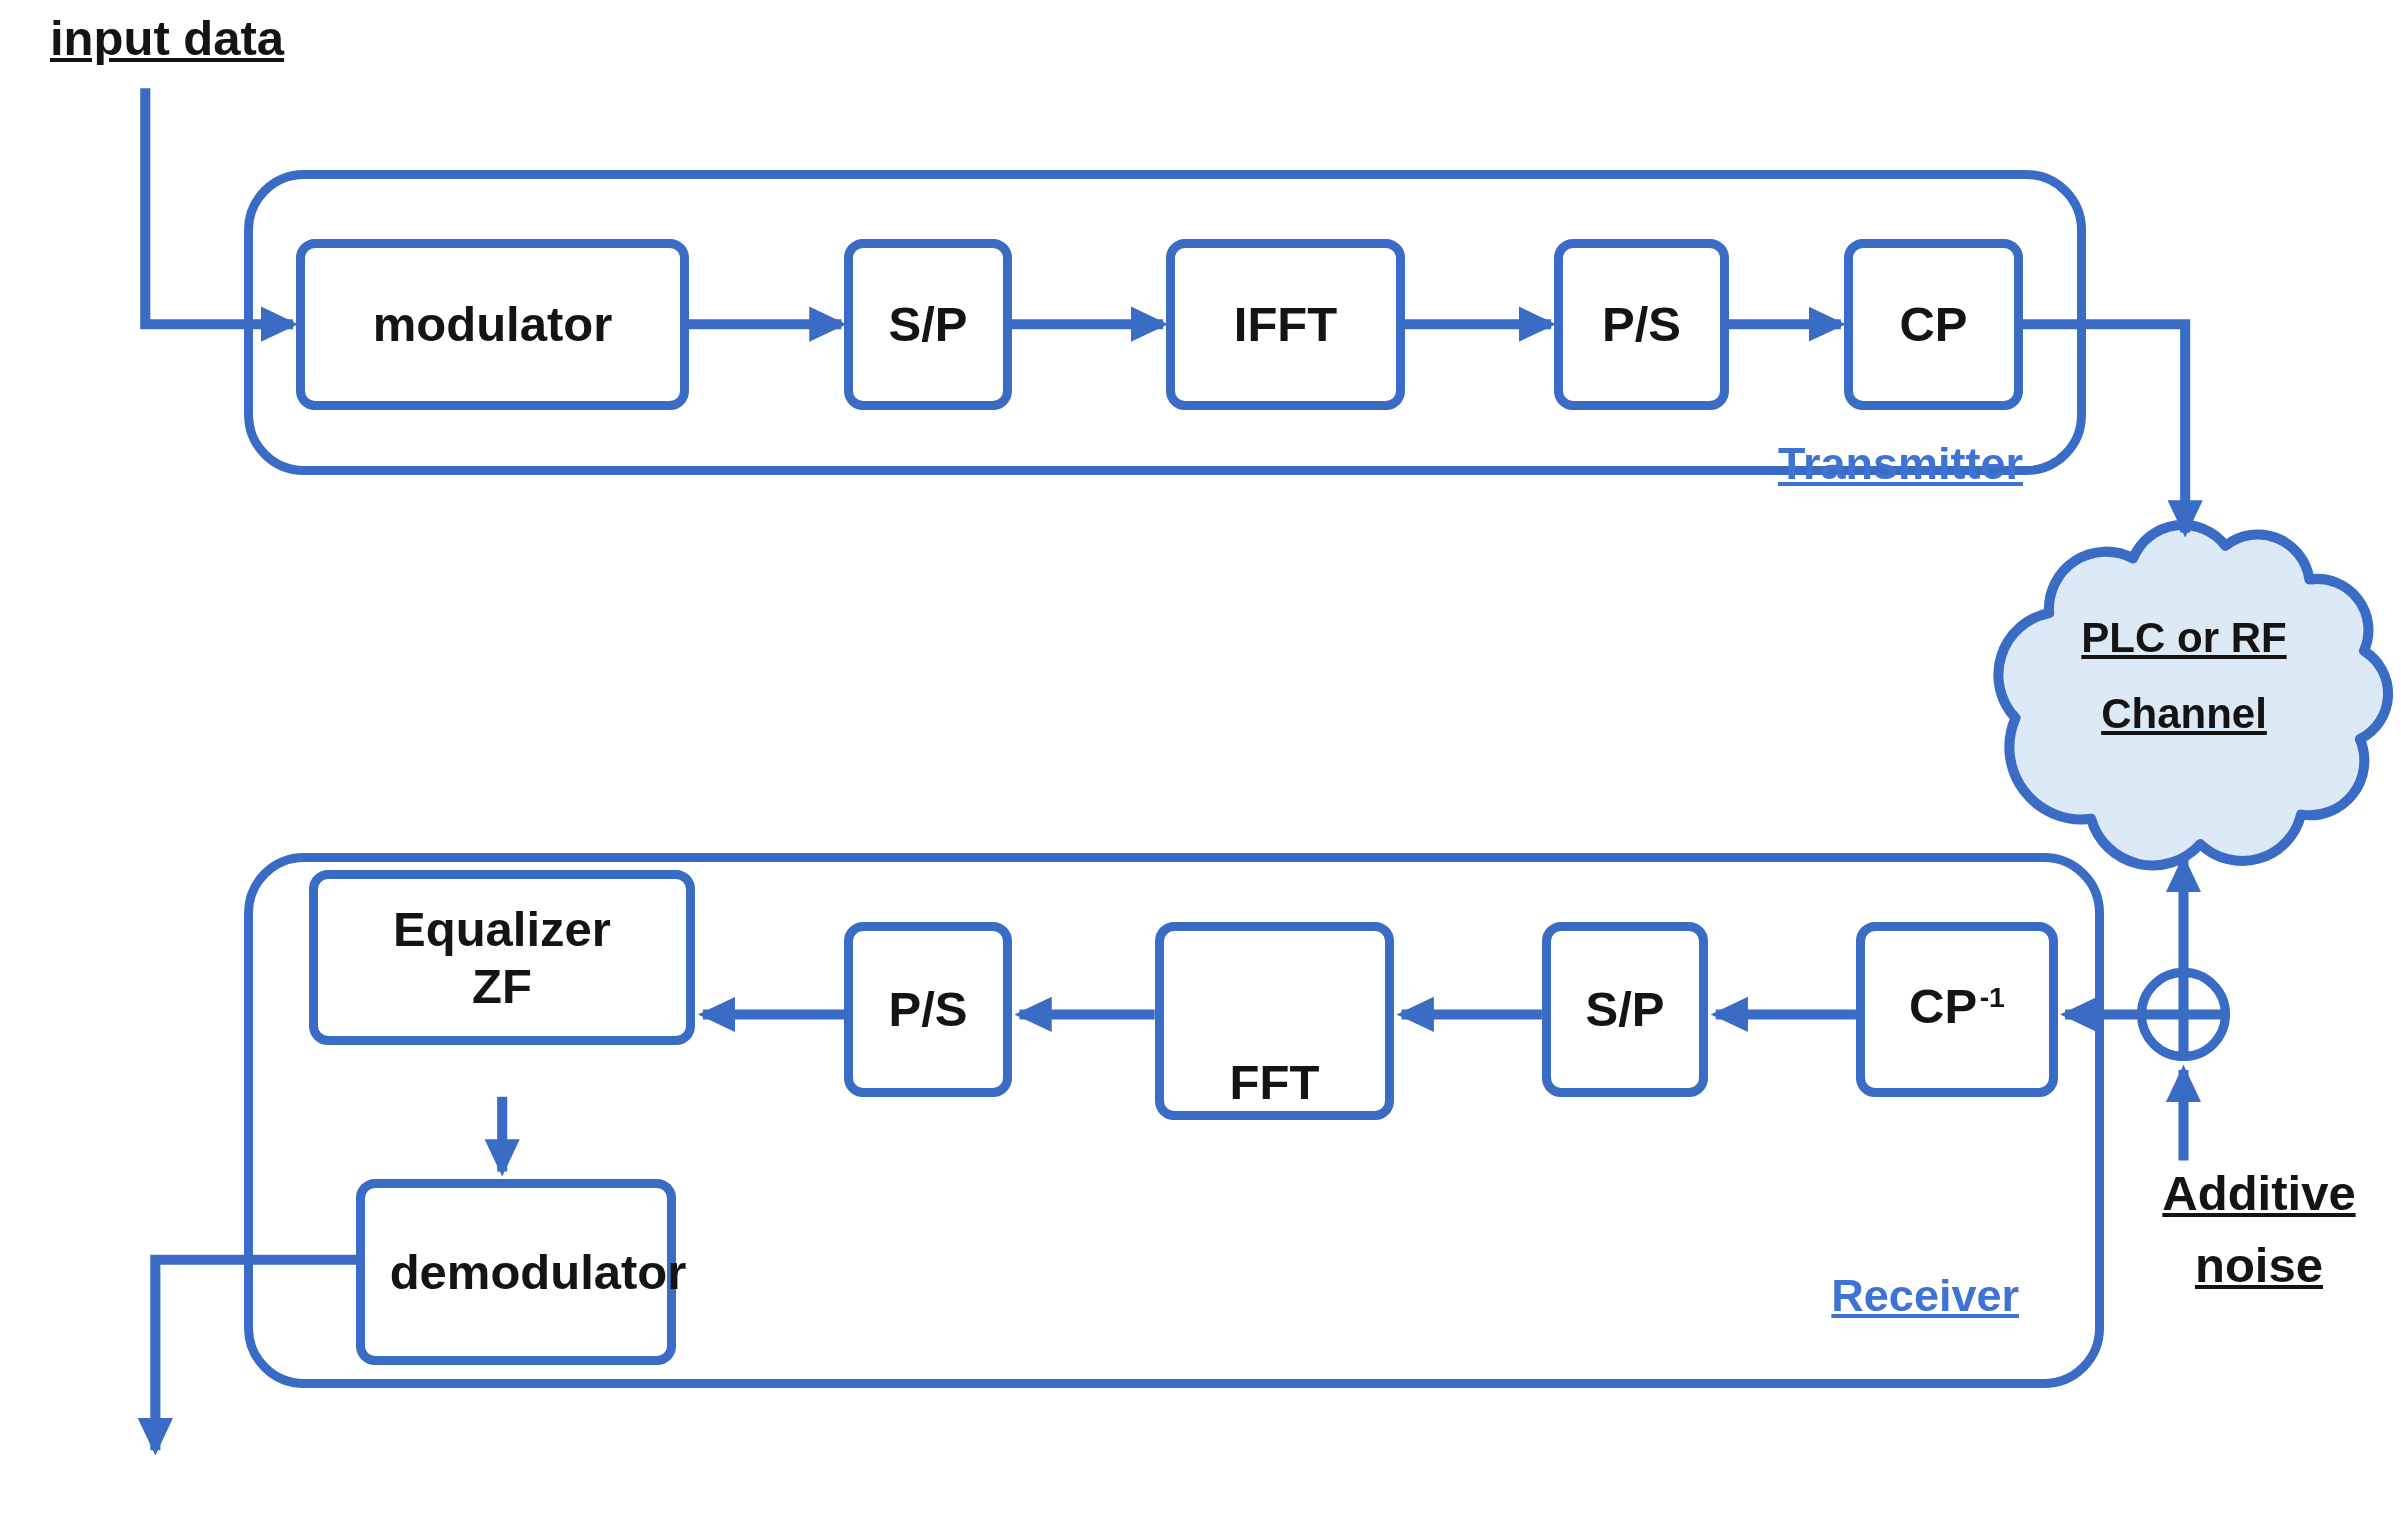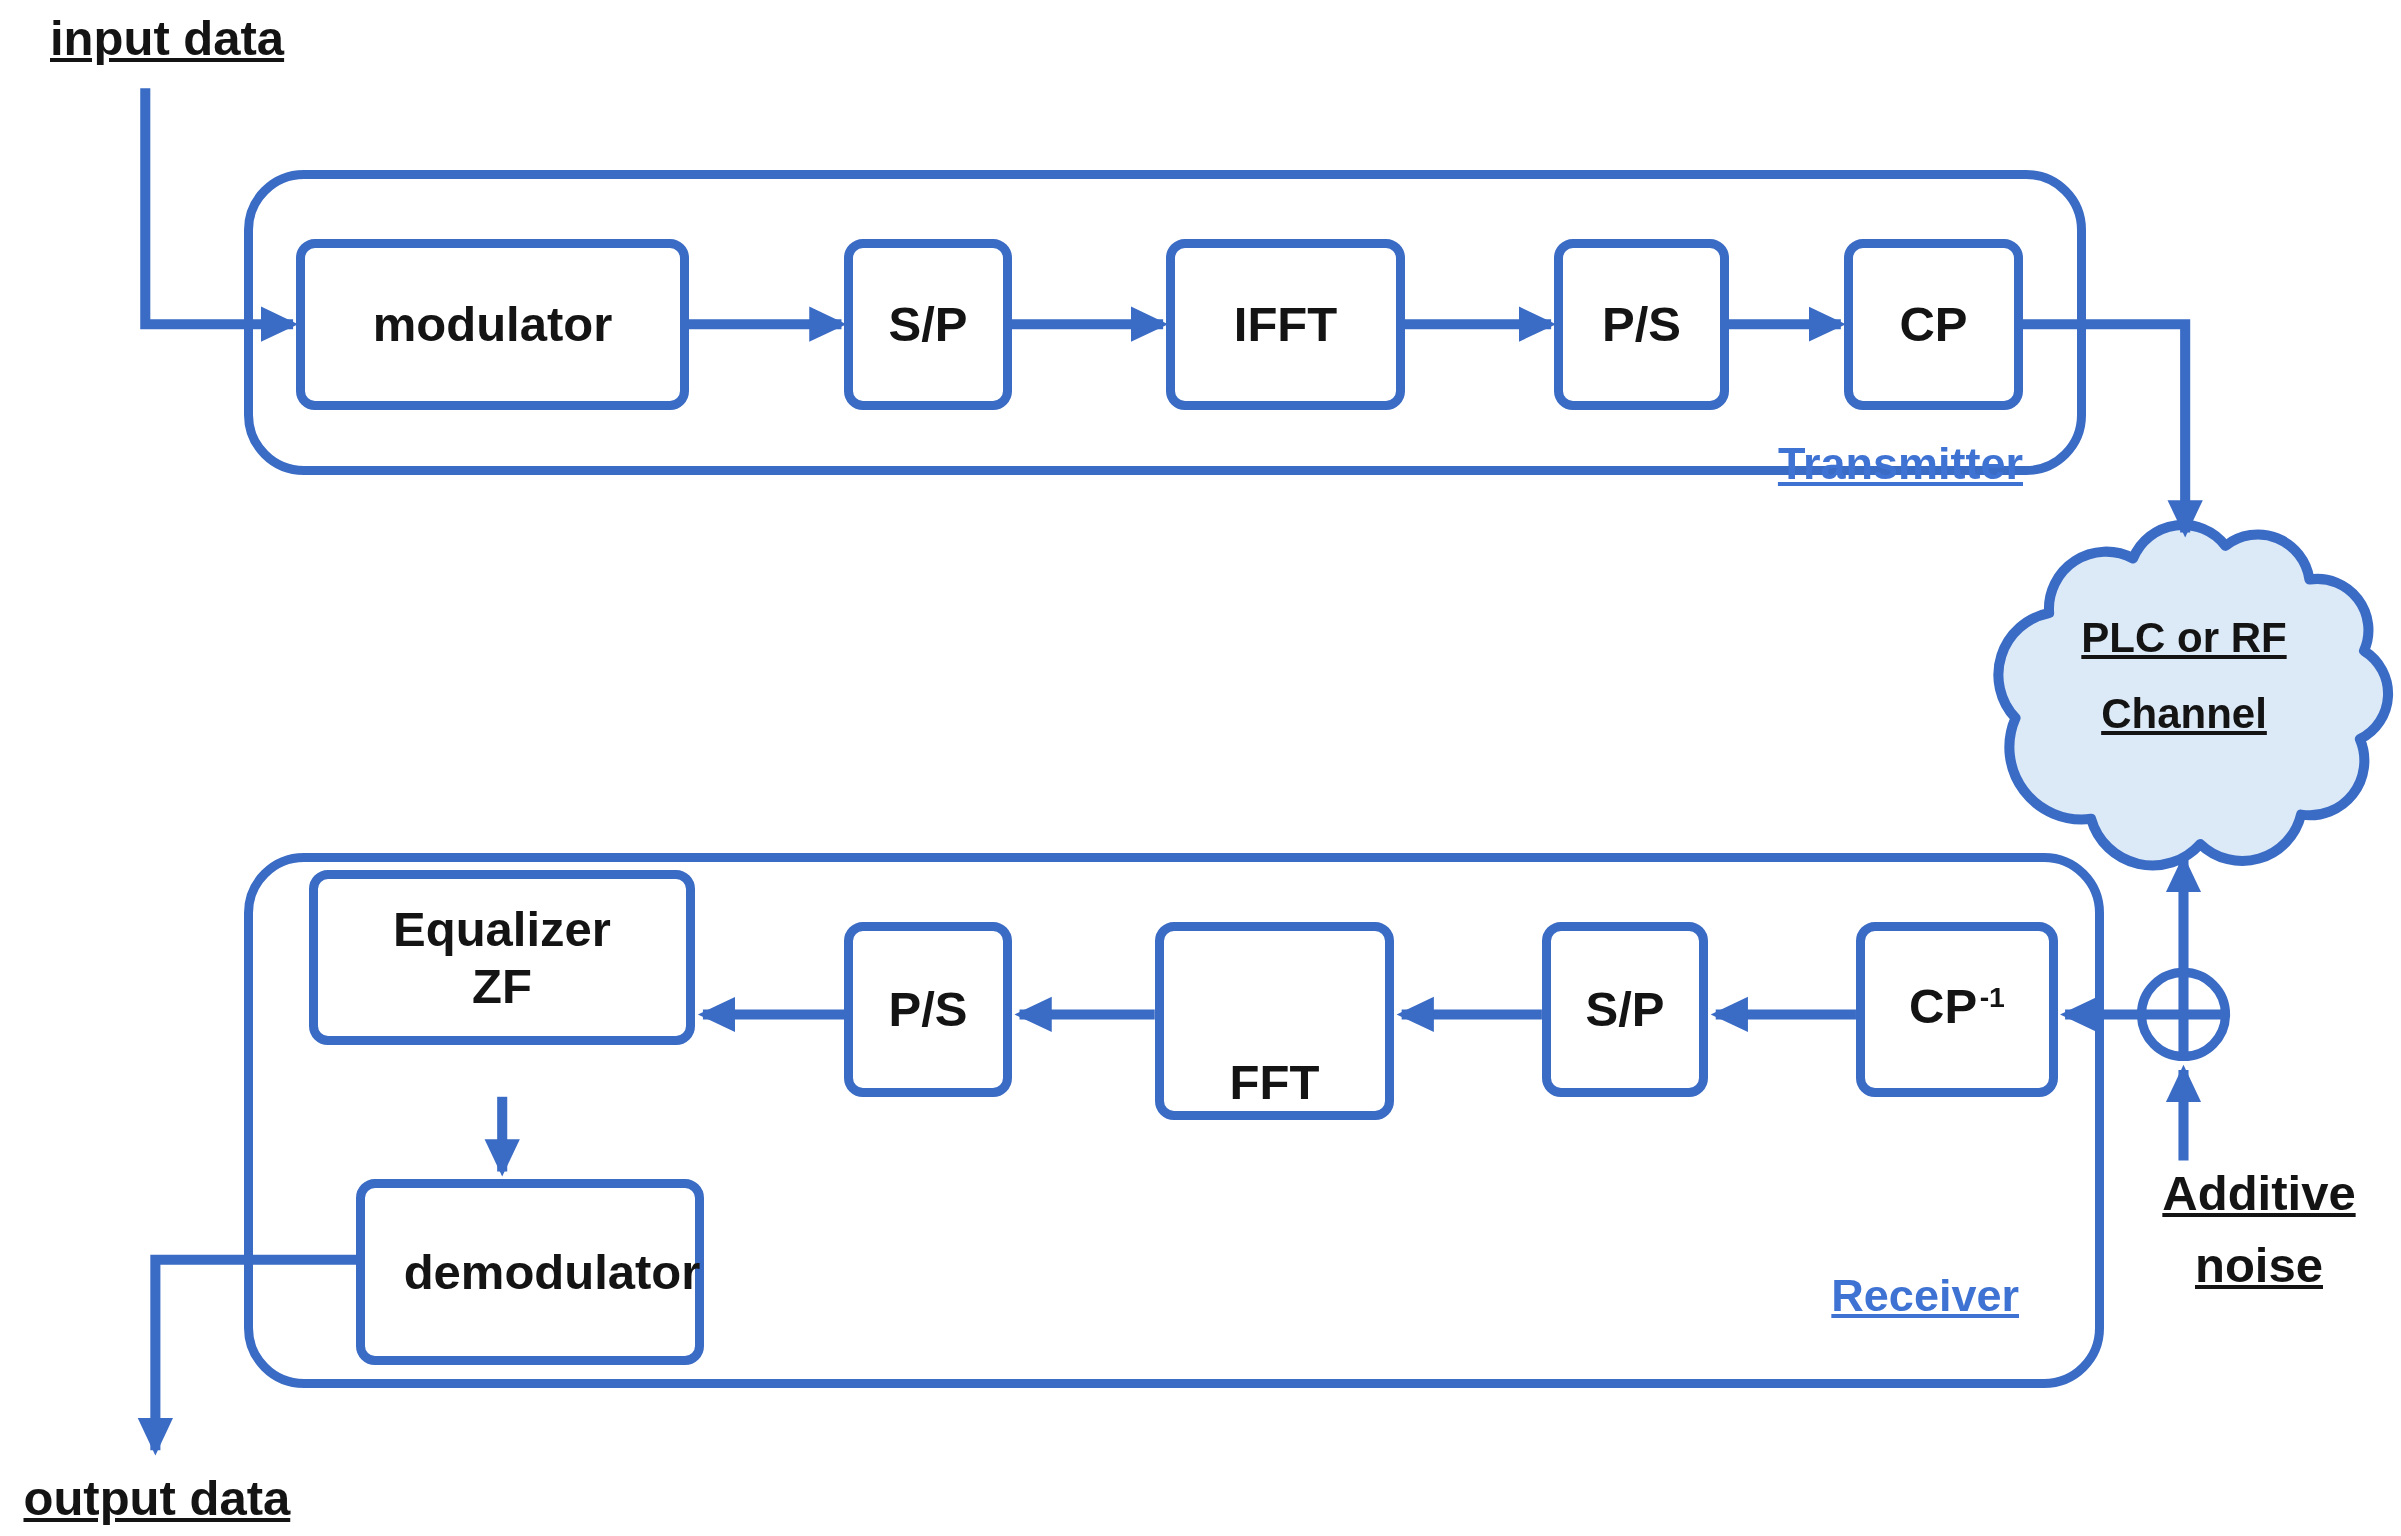--- a/index.html
+++ b/index.html
@@ -141,27 +141,26 @@
   <div class="blk" style="left:1155px; top:922px; width:239px; height:198px;justify-content:flex-end;">
     <span>FFT</span>
   </div>
   <div class="blk" style="left:844px; top:922px; width:168px; height:175px;">
     <span>P/S</span>
   </div>
   <div class="blk" style="left:309px; top:870px; width:386px; height:175px;">
     <span>Equalizer</span>
     <span>ZF</span>
   </div>
-  <div class="blk" style="left:356px; top:1179px; width:348px; height:186px;padding-left:44px;">
+  <div class="blk" style="left:356px; top:1179px; width:320px; height:186px;padding-left:44px;">
     <span>demodulator</span>
   </div>
 
   <div class="lbl" style="left:50px; top:10px; font-size:49px;">input data</div>
 
-  <div class="lbl" style="left:23.5px; top:1470px; font-size:49px;">output data</div>
 
   <div class="lbl blue right" style="left:1687px; top:418px; width:336px; font-size:45px;margin-top:20px;">Transmitter</div>
 
   <div class="lbl blue right" style="left:1683px; top:1270px; width:336px; font-size:45px;">Receiver</div>
 
   <div class="lbl center" style="left:1999px; top:600px; width:370px; font-size:42px; line-height:76px; z-index:5;">
     <div>PLC or RF</div>
     <div>Channel</div>
   </div>
 

